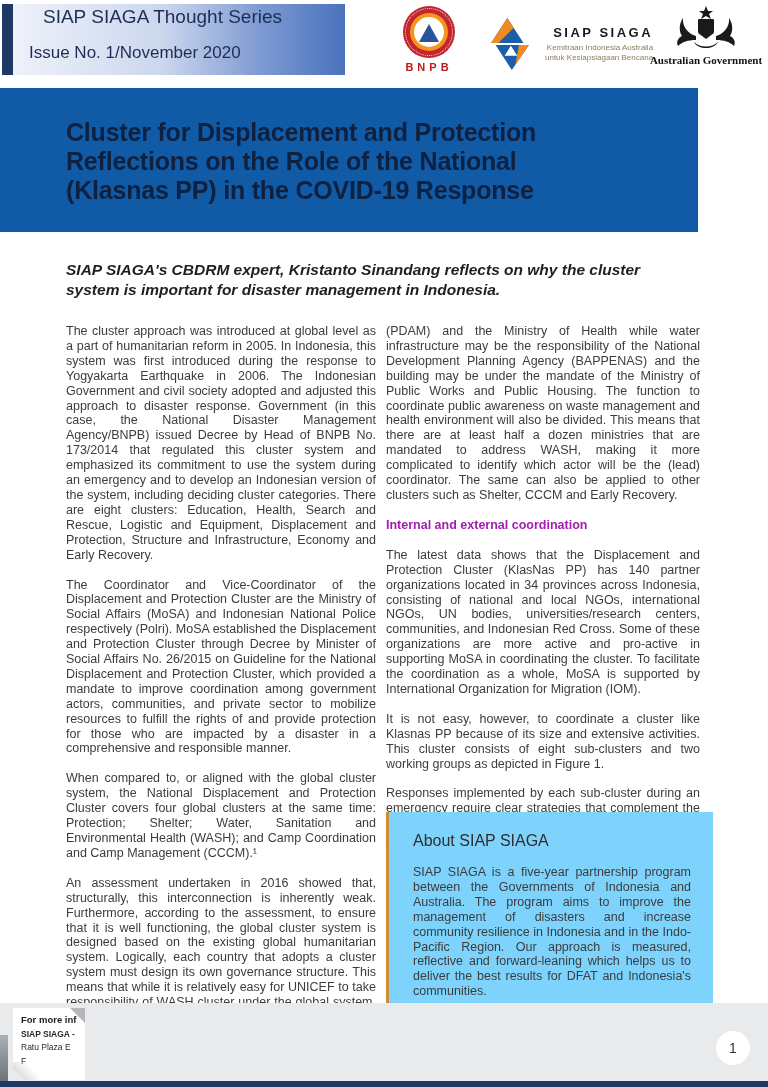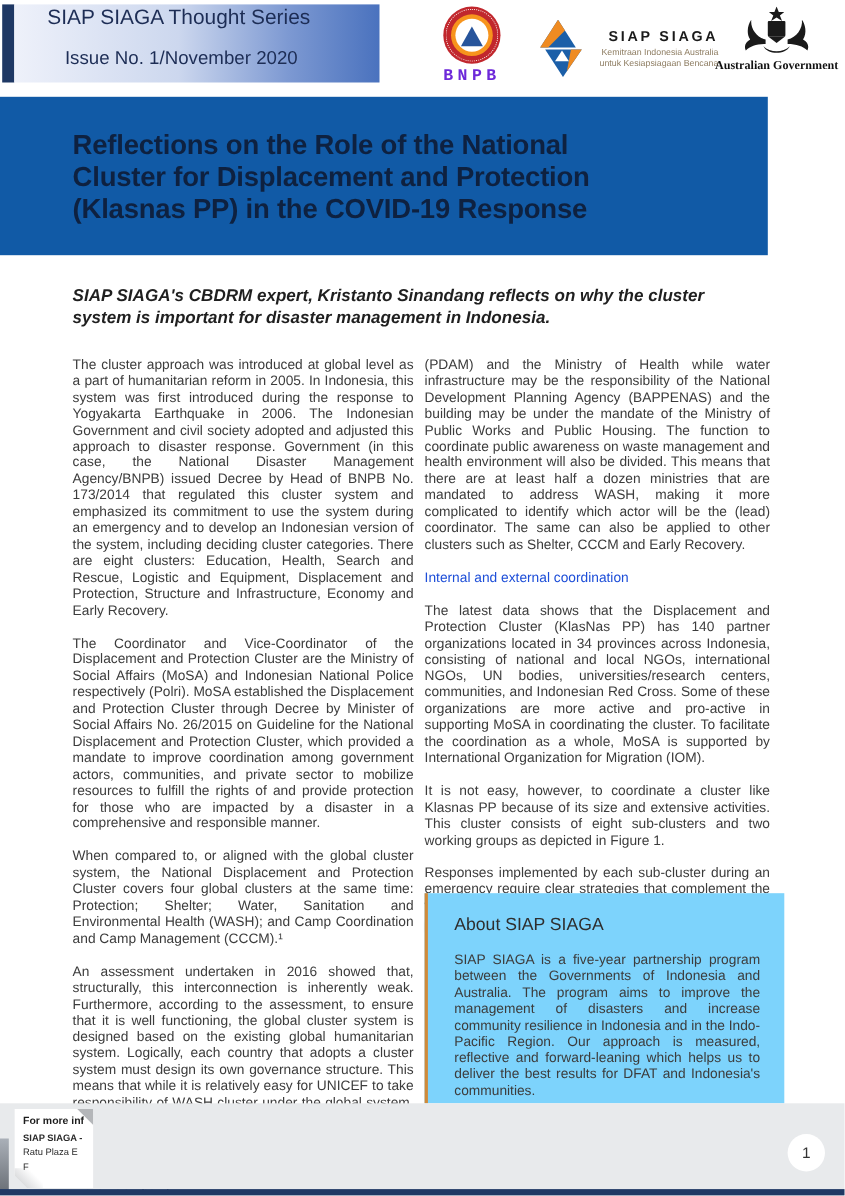--- a/index.html
+++ b/index.html
@@ -8,32 +8,32 @@
     font-family:"Liberation Sans", sans-serif; overflow:hidden;
   }
 
   
   .accent-strip { position:absolute; left:2px; top:4px; width:11px; height:71px; background:#1f3864; }
   .header-grad {
     position:absolute; left:13px; top:4px; width:332px; height:71px;
     background:linear-gradient(90deg,#eef1fa 0%,#ccd7ee 45%,#7d99d2 75%,#4a72be 100%);
   }
   .series-title { position:absolute; left:30px; top:2px; font-size:19px; font-weight:normal; color:#1d2d55; white-space:nowrap; }
-  .issue-line  { position:absolute; left:46px; top:39px; font-size:17px; color:#1d2d55; white-space:nowrap; }
+  .issue-line  { position:absolute; left:16px; top:39px; font-size:17px; color:#1d2d55; white-space:nowrap; }
 
   .logo-row { position:absolute; left:398px; top:6px; width:366px; height:76px; }
 
   
   .bnpb { position:absolute; left:0; top:0; width:62px; text-align:center; }
   .bnpb-circle { position:relative; width:52px; height:52px; border-radius:50%; background:#c1272d; margin:0 auto; }
   .bnpb-circle::after { content:""; position:absolute; inset:2px; border-radius:50%; border:1px dotted rgba(255,255,255,.85); }
   .bnpb-ring { position:absolute; inset:7px; border-radius:50%; background:#f7941d; }
   .bnpb-core { position:absolute; inset:11px; border-radius:50%; background:#fff; display:flex; align-items:flex-end; justify-content:center; }
   .bnpb-tri { width:0; height:0; border-left:10px solid transparent; border-right:10px solid transparent; border-bottom:18px solid #27549b; margin-bottom:5px; }
-  .bnpb-label { margin-top:3px; font-size:15px; font-weight:bold; letter-spacing:4px; color:#6d28d9;font-family:Liberation Mono, monospace; }
+  .bnpb-label { margin-top:3px; font-size:11px; font-weight:bold; letter-spacing:4px; color:#b91c1c; }
 
   
   .ss-logo { position:absolute; left:85px; top:10px; display:flex; align-items:center;text-align:right; }
   .ss-mark { width:54px; height:56px; }
   .ss-text { margin-left:8px; }
   .ss-name { font-size:13px; font-weight:bold; letter-spacing:2.5px; color:#1a1a1a; }
   .ss-tagline { font-size:8px; color:#8e7d62; line-height:1.25; margin-top:3px; }
 
   
   .ausgov { position:absolute; left:250px; top:0; width:116px; text-align:center; }
@@ -46,21 +46,21 @@
   .banner-title span { display:block; }
 
   
   .intro { position:absolute; left:66px; top:260px; width:615px; font-size:15.5px; line-height:1.28; font-weight:bold; font-style:italic; color:#1f1f1f; }
 
   
   .col { position:absolute; top:324px; font-size:12.5px; line-height:14.9px; text-align:justify; color:#3c3c3c; }
   .col p { margin:0 0 15px 0; }
   .col-left  { left:66px;  width:310px; }
   .col-right { left:386px; width:314px; }
-  .subheading { font-weight:normal; color:#1d4ed8; margin:0 0 15px 0; text-align:left; }
+  .subheading { font-weight:bold; color:#a21caf; margin:0 0 15px 0; text-align:left; }
   .faded-line { height:9px; width:96%; margin-top:-8px;
     background:repeating-linear-gradient(90deg, rgba(100,100,100,.45) 0 20px, transparent 20px 29px);
     filter:blur(1px); opacity:.38; }
 
   
   .about-box {
     position:absolute; left:386px; top:812px; width:327px; height:191px;
     background:#7dd3fc; border-left:3px solid #cf8a3a; box-sizing:border-box;
     padding:20px 22px 0 24px;
   }
@@ -138,22 +138,22 @@
         <path d="M26 30 C18 28 12 20 13 12 C10 16 8 24 12 30 C8 32 6 36 8 40 C12 36 18 34 26 34 Z" fill="#1a1a1a"></path>
         <path d="M46 30 C54 28 60 20 59 12 C62 16 64 24 60 30 C64 32 66 36 64 40 C60 36 54 34 46 34 Z" fill="#1a1a1a"></path>
         <path d="M24 36 C30 42 42 42 48 36 C44 44 28 44 24 36 Z" fill="#1a1a1a"></path>
       </svg>
       <div class="ausgov-label">Australian Government</div>
     </div>
   </div>
 
   <div class="banner">
     <div class="banner-title">
+      <span>Cluster for Displacement and Protection</span>
       <span>Reflections on the Role of the National</span>
-      <span>Cluster for Displacement and Protection</span>
       <span>(Klasnas PP) in the COVID-19 Response</span>
     </div>
   </div>
 
   <div class="intro">SIAP SIAGA's CBDRM expert, Kristanto Sinandang reflects on why the cluster system is important for disaster management in Indonesia.</div>
 
   <div class="col col-left">
     <p>The cluster approach was introduced at global level as a part of humanitarian reform in 2005. In Indonesia, this system was first introduced during the response to Yogyakarta Earthquake in 2006. The Indonesian Government and civil society adopted and adjusted this approach to disaster response. Government (in this case, the National Disaster Management Agency/BNPB) issued Decree by Head of BNPB No. 173/2014 that regulated this cluster system and emphasized its commitment to use the system during an emergency and to develop an Indonesian version of the system, including deciding cluster categories. There are eight clusters: Education, Health, Search and Rescue, Logistic and Equipment, Displacement and Protection, Structure and Infrastructure, Economy and Early Recovery.</p>
     <p>The Coordinator and Vice-Coordinator of the Displacement and Protection Cluster are the Ministry of Social Affairs (MoSA) and Indonesian National Police respectively (Polri). MoSA established the Displacement and Protection Cluster through Decree by Minister of Social Affairs No. 26/2015 on Guideline for the National Displacement and Protection Cluster, which provided a mandate to improve coordination among government actors, communities, and private sector to mobilize resources to fulfill the rights of and provide protection for those who are impacted by a disaster in a comprehensive and responsible manner.</p>
     <p>When compared to, or aligned with the global cluster system, the National Displacement and Protection Cluster covers four global clusters at the same time: Protection; Shelter; Water, Sanitation and Environmental Health (WASH); and Camp Coordination and Camp Management (CCCM).¹</p>

